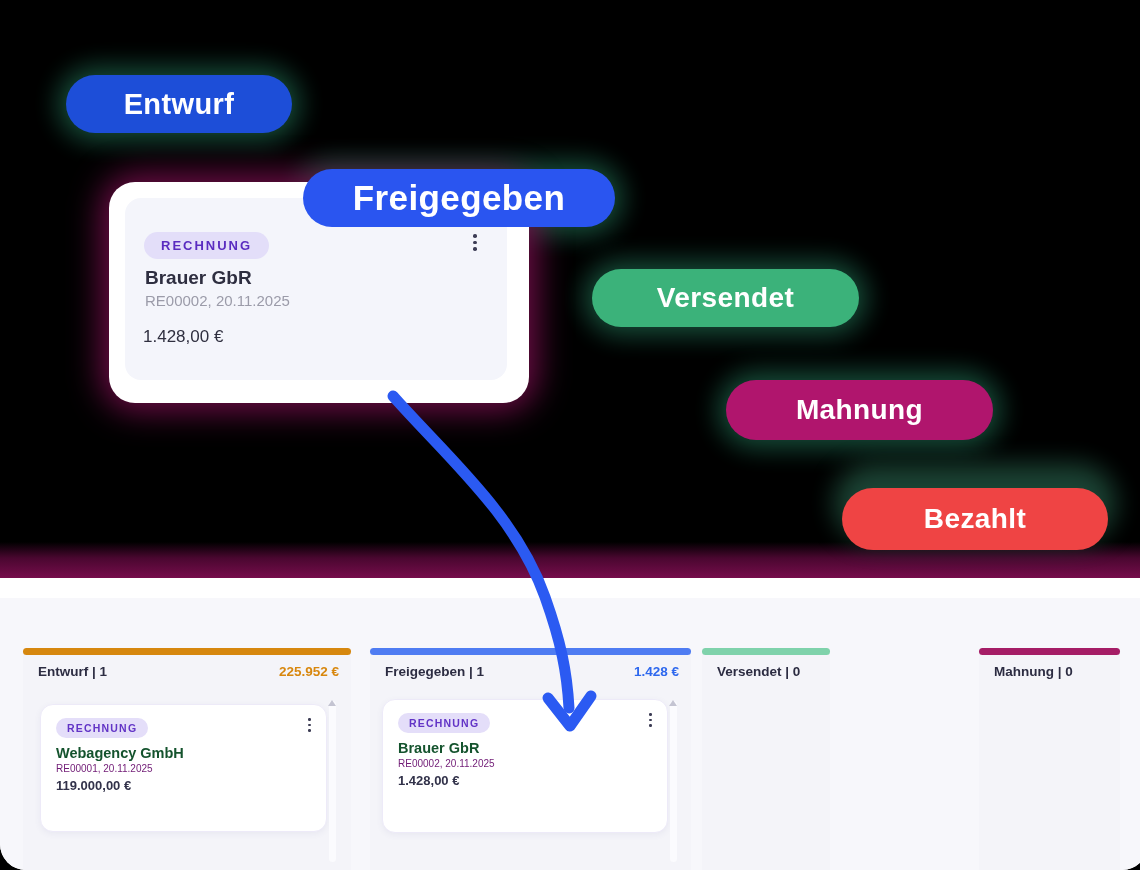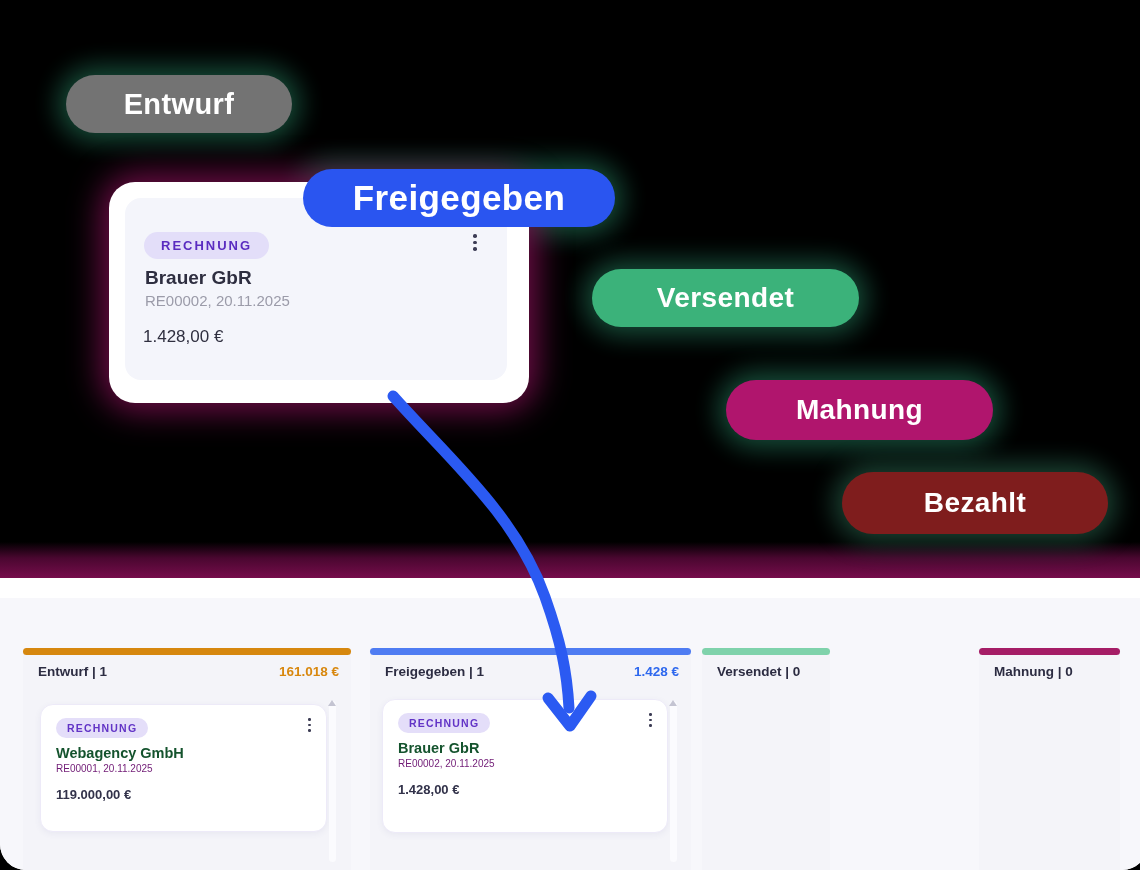--- a/index.html
+++ b/index.html
@@ -63,21 +63,21 @@
 
   .kcard{position:absolute;background:#fff;border:1px solid #edeaf8;border-radius:13px;
          box-shadow:0 2px 6px rgba(90,90,140,.07);box-sizing:border-box;padding:13px 15px;}
   .kcard-1{left:17px;top:56px;width:287px;height:128px;}
   .kcard-2{left:12px;top:51px;width:286px;height:134px;}
   .kcard-toprow{display:flex;justify-content:space-between;align-items:flex-start;}
   .kcard .badge{font-size:10.5px;letter-spacing:1.2px;padding:4px 11px;color:#6234c6;background:#e4def9;}
   .kcard .dots i{width:2.6px;height:2.6px;}
   .kcard-title{margin-top:7px;font-size:14.5px;font-weight:700;color:#14532d;}
   .kcard-sub{margin-top:2px;font-size:10px;color:#701a75;}
-  .kcard-amount{margin-top:13px;font-size:13px;font-weight:600;color:#32324a;}
+  .kcard-amount{margin-top:4px;font-size:13px;font-weight:600;color:#32324a;}
 
   .scrolltrack{position:absolute;top:53px;bottom:8px;width:7px;background:#fbfbfe;border-radius:4px;}
   .track-1{left:306px;}
   .track-2{left:300px;}
   .scrollarrow{position:absolute;top:-1px;left:-1px;width:0;height:0;
                border-left:4.5px solid transparent;border-right:4.5px solid transparent;
                border-bottom:6px solid #c4c4d2;cursor:pointer;}
 
   .arrow-svg{position:absolute;left:0;top:0;width:1140px;height:870px;pointer-events:none;}
 </style>
@@ -102,44 +102,44 @@
     <div class="dots preview-dots">
         <i></i>
         <i></i>
         <i></i>
       </div>
     <div class="preview-title">Brauer GbR</div>
     <div class="preview-sub">RE00002, 20.11.2025</div>
     <div class="preview-amount">1.428,00 €</div>
   </div>
 
-  <div class="pill pill-entwurf" style="background: #737373;">
+  <div class="pill pill-entwurf" style="background: #1d4ed8;">
     <span>Entwurf</span>
   </div>
   <div class="pill pill-freigegeben" style="background: rgb(42, 85, 240);">
     <span>Freigegeben</span>
   </div>
   <div class="pill pill-versendet" style="background: rgb(59, 178, 122);">
     <span>Versendet</span>
   </div>
   <div class="pill pill-mahnung" style="background: rgb(176, 21, 109);">
     <span>Mahnung</span>
   </div>
-  <div class="pill pill-bezahlt" style="background: #7f1d1d;">
+  <div class="pill pill-bezahlt" style="background: #ef4444; margin-top: 16px;">
     <span>Bezahlt</span>
   </div>
 
   <div class="panel">
     <div class="board-bg"></div>
 
     <div class="col col-1">
       <div class="col-bar" style="background: rgb(214, 135, 14);"></div>
       <div class="col-head">
         <span>Entwurf | 1</span>
-        <span class="col-sum" style="color: rgb(216, 135, 14);">161.018 €</span>
+        <span class="col-sum" style="color: rgb(216, 135, 14);">225.952 €</span>
       </div>
       <div class="kcard kcard-1">
         <div class="kcard-toprow">
           <span class="badge">RECHNUNG</span>
           <div class="dots">
               <i></i>
               <i></i>
               <i></i>
             </div>
         </div>

